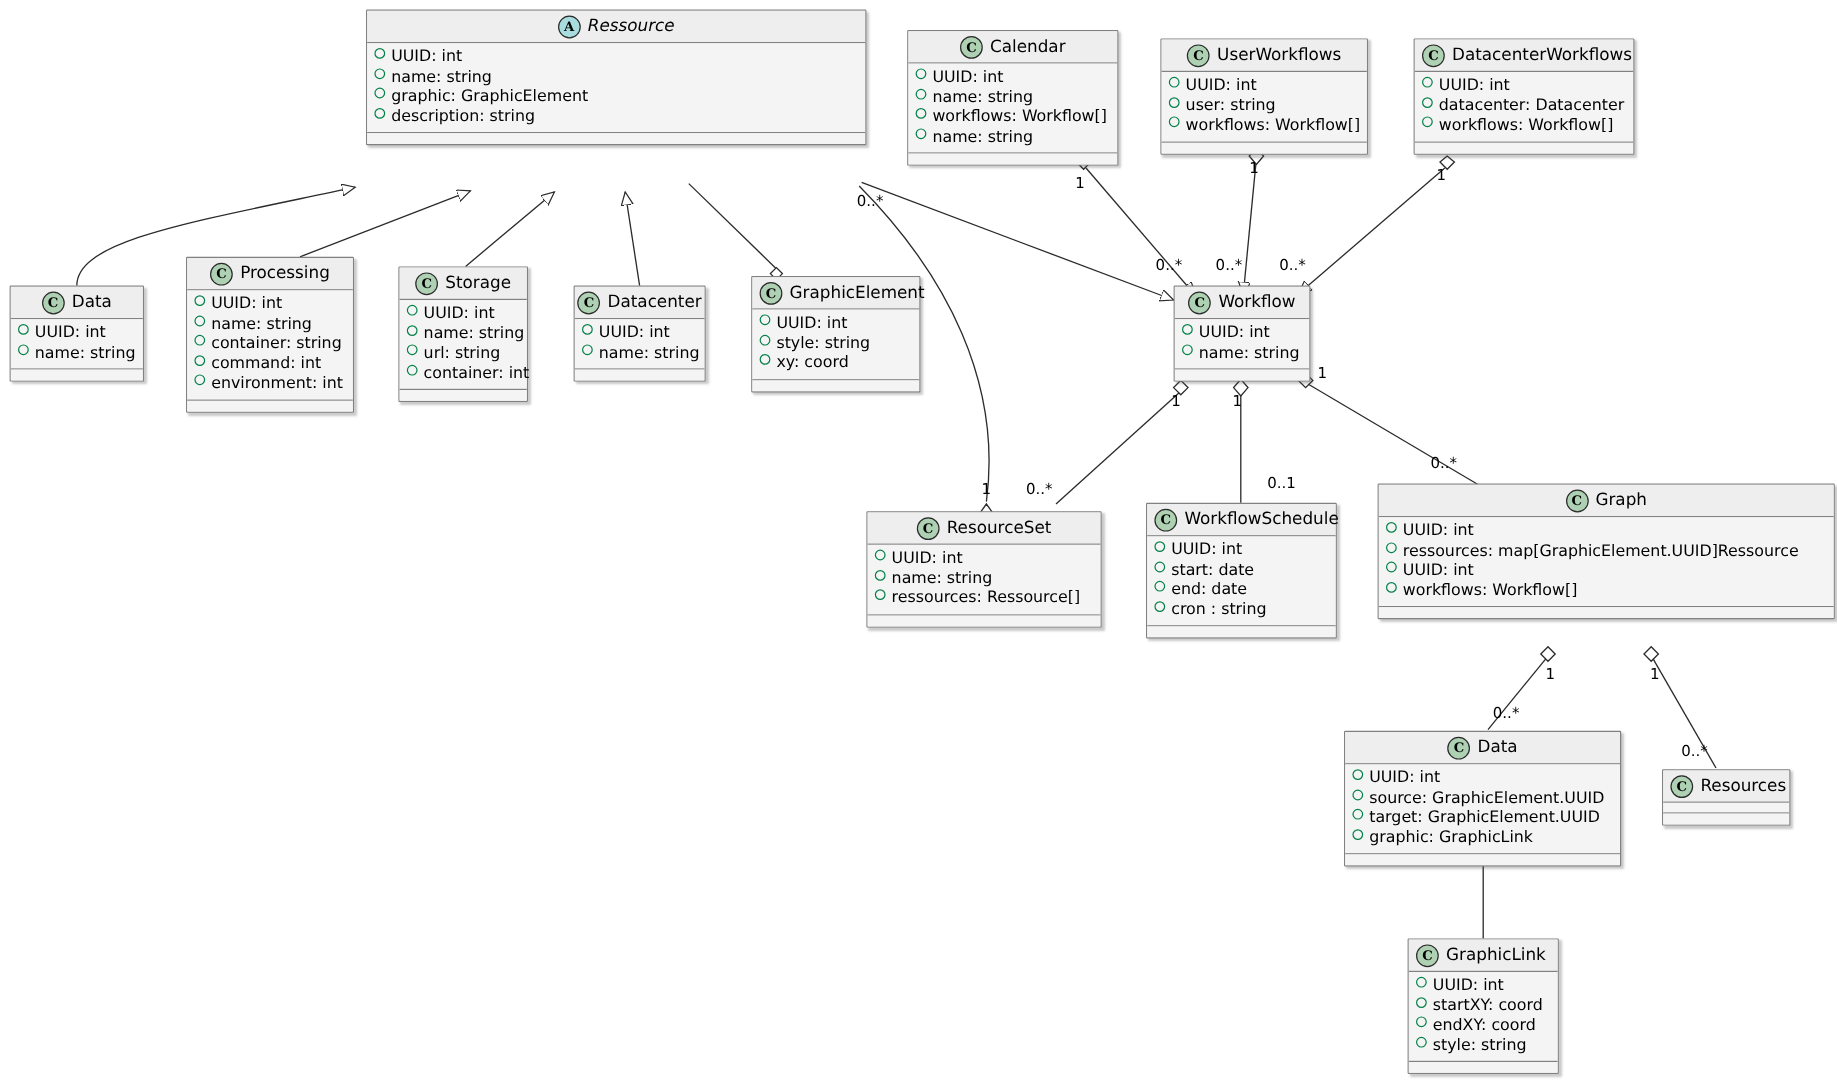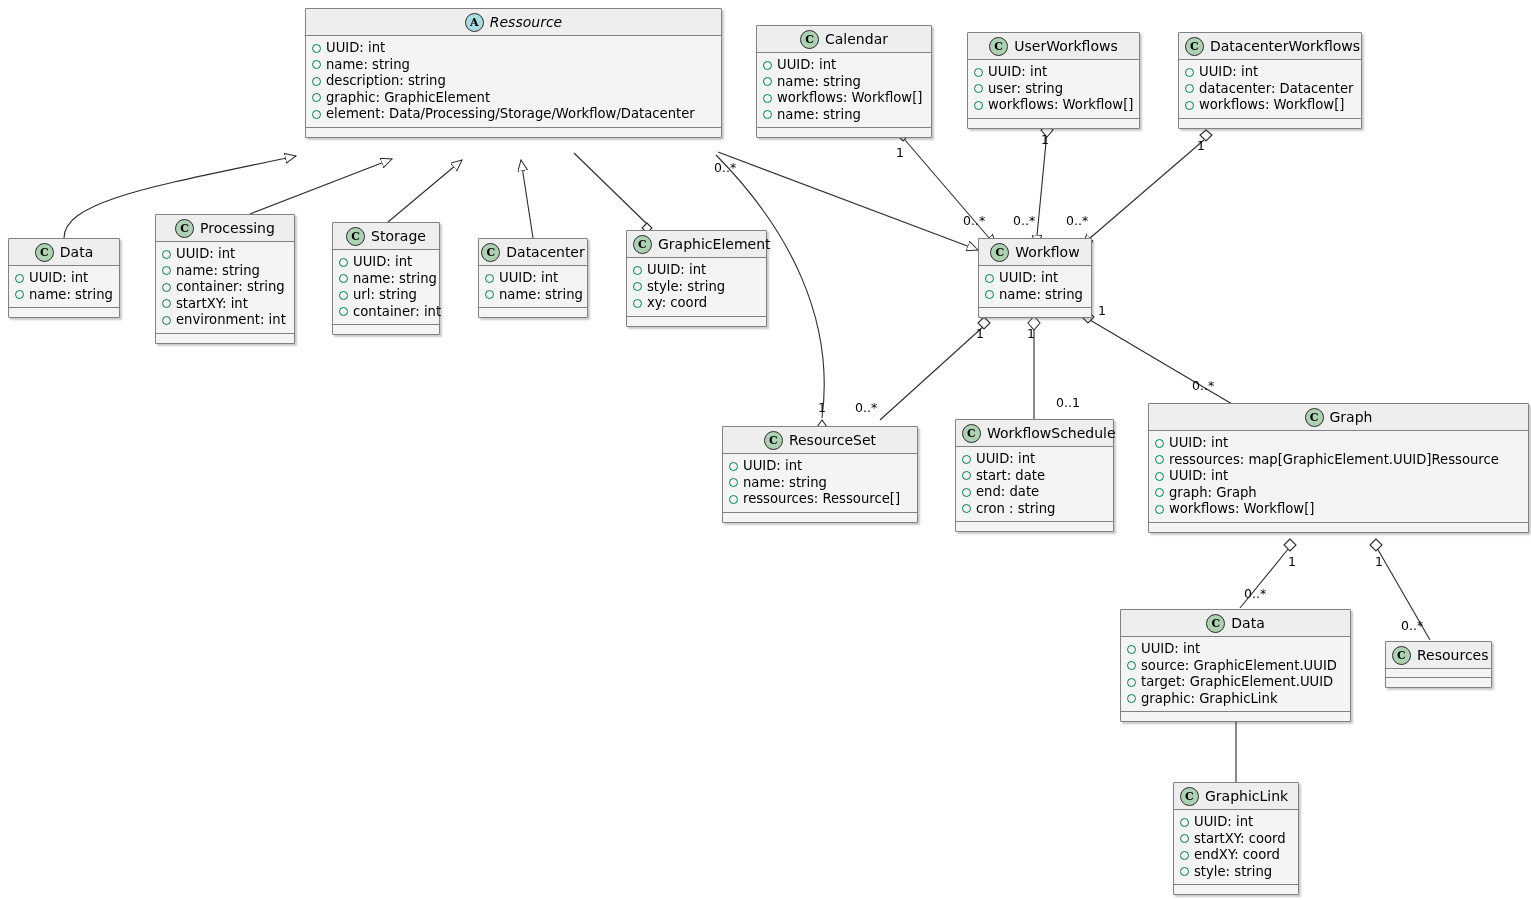--- a/index.html
+++ b/index.html
@@ -75,21 +75,20 @@
     border-bottom: 1px solid #818181;
     background: #F4F4F4;
   }
   .cls-attrs.empty { padding: 0; height: 9px; }
   .attr {
     font-size: 13.2px;
     color: #000000;
     line-height: 16.5px;
     white-space: nowrap;
     display: flex;
-    align-items: center;
   }
   .vis {
     display: inline-block;
     width: 7px;
     height: 7px;
     min-width: 7px;
     border: 1px solid #038048;
     border-radius: 50%;
     margin-right: 5px;
     background: transparent;
@@ -172,30 +171,26 @@
           <div class="attr">
             <span class="vis"></span>
             <span>UUID: int</span>
           </div>
           <div class="attr">
             <span class="vis"></span>
             <span>name: string</span>
           </div>
           <div class="attr">
             <span class="vis"></span>
+            <span>graphic: GraphicElement</span>
+          </div>
+          <div class="attr">
+            <span class="vis"></span>
             <span>description: string</span>
           </div>
-          <div class="attr">
-            <span class="vis"></span>
-            <span>graphic: GraphicElement</span>
-          </div>
-          <div class="attr">
-            <span class="vis"></span>
-            <span>element: Data/Processing/Storage/Workflow/Datacenter</span>
-          </div>
         </div>
         <div class="cls-methods"></div>
       </div>
       <div class="uml-class" style="left: 8px; top: 238px; width: 112px;">
         <div class="cls-header">
           <span class="stereo">C</span>
           <span class="cls-name">Data</span>
         </div>
         <div class="cls-attrs">
           <div class="attr">
@@ -222,21 +217,21 @@
           <div class="attr">
             <span class="vis"></span>
             <span>name: string</span>
           </div>
           <div class="attr">
             <span class="vis"></span>
             <span>container: string</span>
           </div>
           <div class="attr">
             <span class="vis"></span>
-            <span>startXY: int</span>
+            <span>command: int</span>
           </div>
           <div class="attr">
             <span class="vis"></span>
             <span>environment: int</span>
           </div>
         </div>
         <div class="cls-methods"></div>
       </div>
       <div class="uml-class" style="left: 332px; top: 222px; width: 108px;">
         <div class="cls-header">
@@ -441,24 +436,20 @@
             <span class="vis"></span>
             <span>UUID: int</span>
           </div>
           <div class="attr">
             <span class="vis"></span>
             <span>ressources: map[GraphicElement.UUID]Ressource</span>
           </div>
           <div class="attr">
             <span class="vis"></span>
             <span>UUID: int</span>
-          </div>
-          <div class="attr">
-            <span class="vis"></span>
-            <span>graph: Graph</span>
           </div>
           <div class="attr">
             <span class="vis"></span>
             <span>workflows: Workflow[]</span>
           </div>
         </div>
         <div class="cls-methods"></div>
       </div>
       <div class="uml-class" style="left: 1120px; top: 609px; width: 231px;">
         <div class="cls-header">

